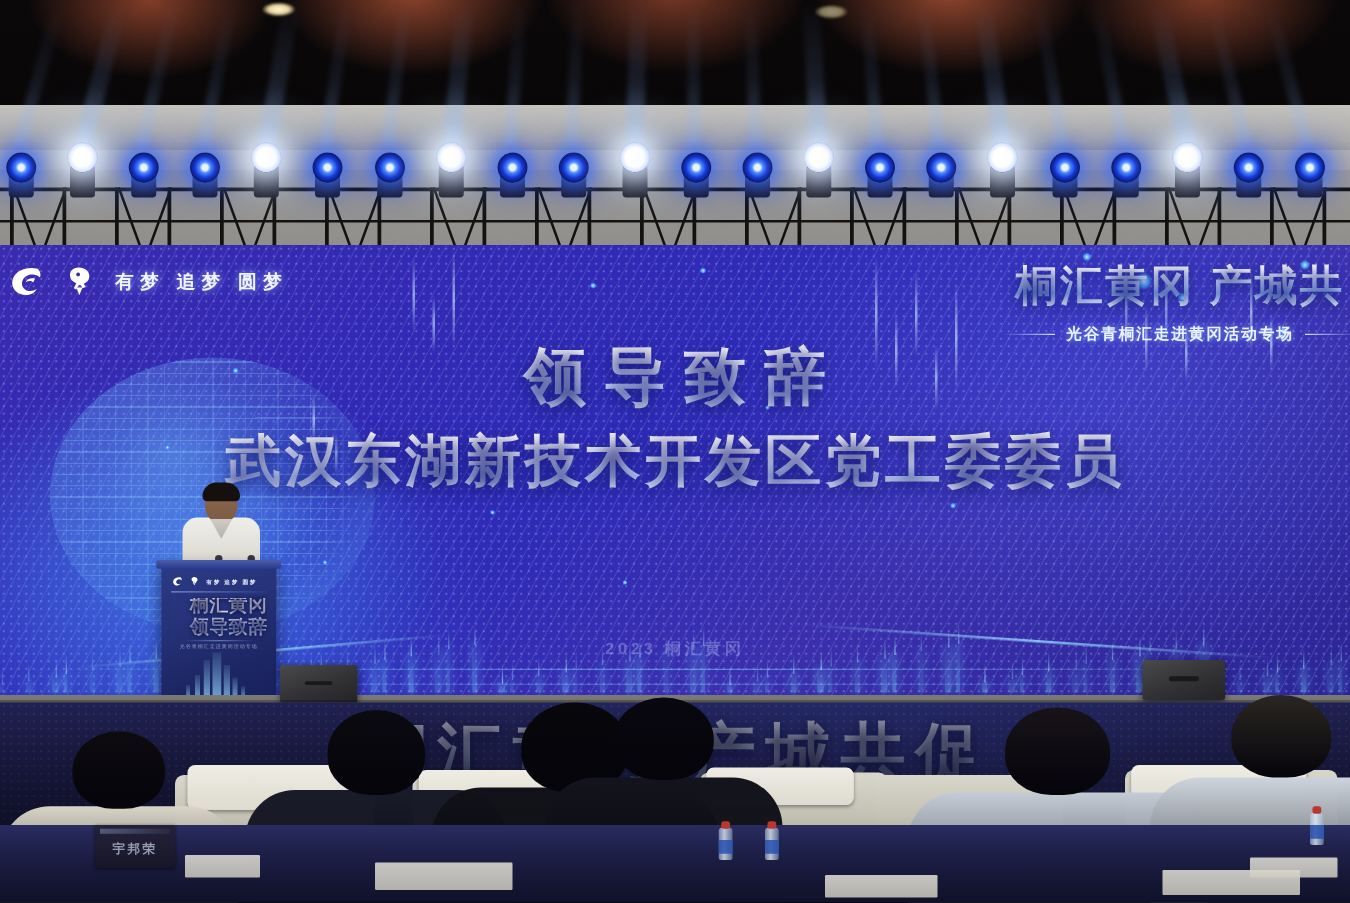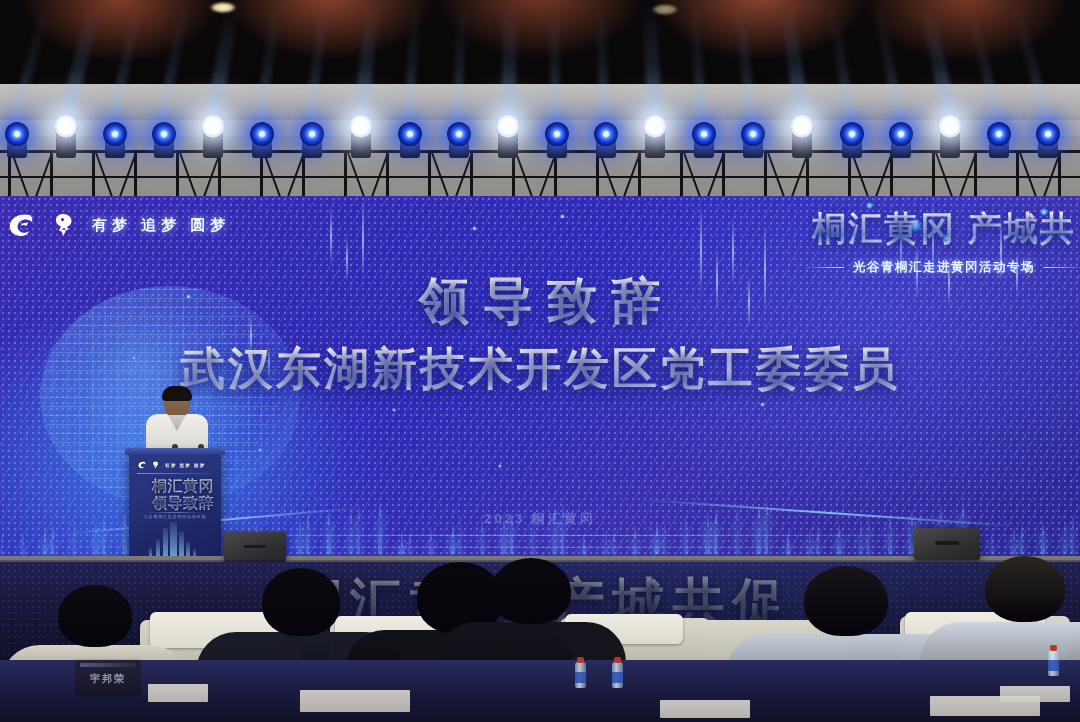--- a/index.html
+++ b/index.html
@@ -233,20 +233,21 @@
   .podium-rule{
     position:absolute;left:8px;top:21px;width:76px;height:1px;
     background:linear-gradient(to right,rgba(180,210,255,.6),rgba(180,210,255,.05));
   }
   .podium-title{
     position:absolute;left:0;top:26px;width:108px;text-align:center;
     font-size:15px;font-weight:900;line-height:1.12;letter-spacing:.5px;
     background:linear-gradient(#ffffff 25%,#dfe9ff 55%,#b6c8ef 72%,#ffffff 92%);
     -webkit-background-clip:text;background-clip:text;color:transparent;
     text-shadow:0 1px 3px rgba(10,15,70,.9);
+    font-family:Liberation Mono, monospace;
   }
   .podium-sub{
     position:absolute;left:0;top:62px;width:92px;text-align:center;
     color:rgba(215,232,255,.55);font-size:4px;letter-spacing:.8px;
   }
   .podium-sub-rule{
     position:absolute;left:18px;top:60px;width:56px;height:1px;
     background:linear-gradient(to right,rgba(180,210,255,0),rgba(180,210,255,.45),rgba(180,210,255,0));
   }
   .podium-city{

